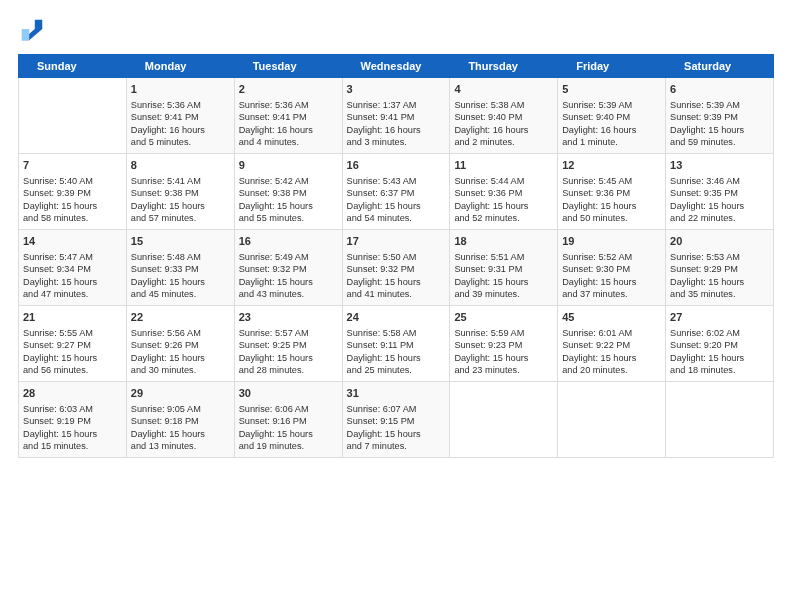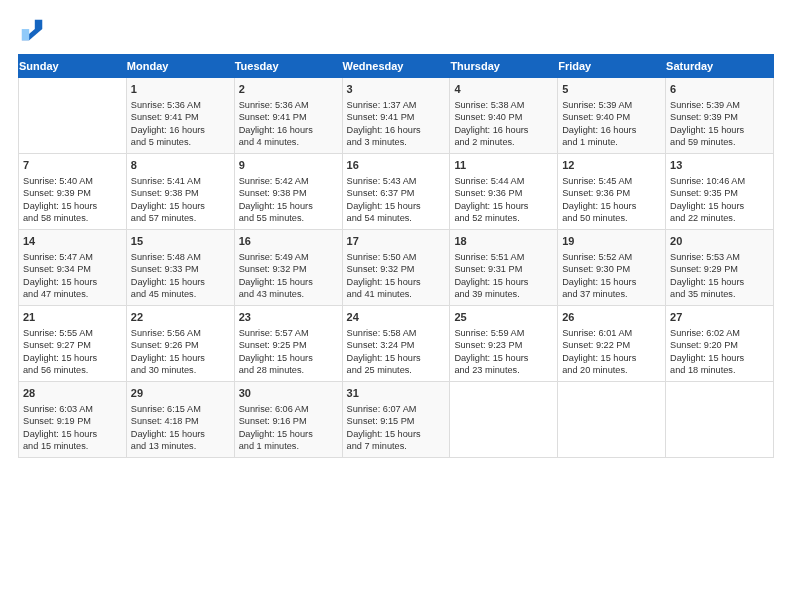--- a/index.html
+++ b/index.html
@@ -62,21 +62,21 @@
     table {
       width: 100%;
       border-collapse: collapse;
       table-layout: fixed;
     }
     thead tr th {
       background-color: #1565c0;
       color: #fff;
       font-size: 11px;
       font-weight: bold;
-      padding: 5px 0;
+      padding: 5px 18px;
       text-align: left;
       border: 1px solid #1565c0;
     }
     tbody tr {
       background: #fff;
     }
     tbody tr:nth-child(odd) {
       background: #f9f9f9;
     }
     tbody td {
@@ -216,21 +216,21 @@
           </td>
           <td>
             <span class="day-number">12</span>
             <div>Sunrise: 5:45 AM</div>
             <div>Sunset: 9:36 PM</div>
             <div>Daylight: 15 hours</div>
             <div>and 50 minutes.</div>
           </td>
           <td>
             <span class="day-number">13</span>
-            <div>Sunrise: 10:46 AM</div>
+            <div>Sunrise: 3:46 AM</div>
             <div>Sunset: 9:35 PM</div>
             <div>Daylight: 15 hours</div>
             <div>and 22 minutes.</div>
           </td>
         </tr>
         <tr>
           <td>
             <span class="day-number">14</span>
             <div>Sunrise: 5:47 AM</div>
             <div>Sunset: 9:34 PM</div>
@@ -298,33 +298,33 @@
           <td>
             <span class="day-number">23</span>
             <div>Sunrise: 5:57 AM</div>
             <div>Sunset: 9:25 PM</div>
             <div>Daylight: 15 hours</div>
             <div>and 28 minutes.</div>
           </td>
           <td>
             <span class="day-number">24</span>
             <div>Sunrise: 5:58 AM</div>
-            <div>Sunset: 3:24 PM</div>
+            <div>Sunset: 9:11 PM</div>
             <div>Daylight: 15 hours</div>
             <div>and 25 minutes.</div>
           </td>
           <td>
             <span class="day-number">25</span>
             <div>Sunrise: 5:59 AM</div>
             <div>Sunset: 9:23 PM</div>
             <div>Daylight: 15 hours</div>
             <div>and 23 minutes.</div>
           </td>
           <td>
-            <span class="day-number">26</span>
+            <span class="day-number">45</span>
             <div>Sunrise: 6:01 AM</div>
             <div>Sunset: 9:22 PM</div>
             <div>Daylight: 15 hours</div>
             <div>and 20 minutes.</div>
           </td>
           <td>
             <span class="day-number">27</span>
             <div>Sunrise: 6:02 AM</div>
             <div>Sunset: 9:20 PM</div>
             <div>Daylight: 15 hours</div>
@@ -334,31 +334,31 @@
         <tr>
           <td>
             <span class="day-number">28</span>
             <div>Sunrise: 6:03 AM</div>
             <div>Sunset: 9:19 PM</div>
             <div>Daylight: 15 hours</div>
             <div>and 15 minutes.</div>
           </td>
           <td>
             <span class="day-number">29</span>
-            <div>Sunrise: 6:15 AM</div>
-            <div>Sunset: 4:18 PM</div>
+            <div>Sunrise: 9:05 AM</div>
+            <div>Sunset: 9:18 PM</div>
             <div>Daylight: 15 hours</div>
             <div>and 13 minutes.</div>
           </td>
           <td>
             <span class="day-number">30</span>
             <div>Sunrise: 6:06 AM</div>
             <div>Sunset: 9:16 PM</div>
             <div>Daylight: 15 hours</div>
-            <div>and 1 minutes.</div>
+            <div>and 19 minutes.</div>
           </td>
           <td>
             <span class="day-number">31</span>
             <div>Sunrise: 6:07 AM</div>
             <div>Sunset: 9:15 PM</div>
             <div>Daylight: 15 hours</div>
             <div>and 7 minutes.</div>
           </td>
           <td class="empty-cell"></td>
           <td class="empty-cell"></td>

